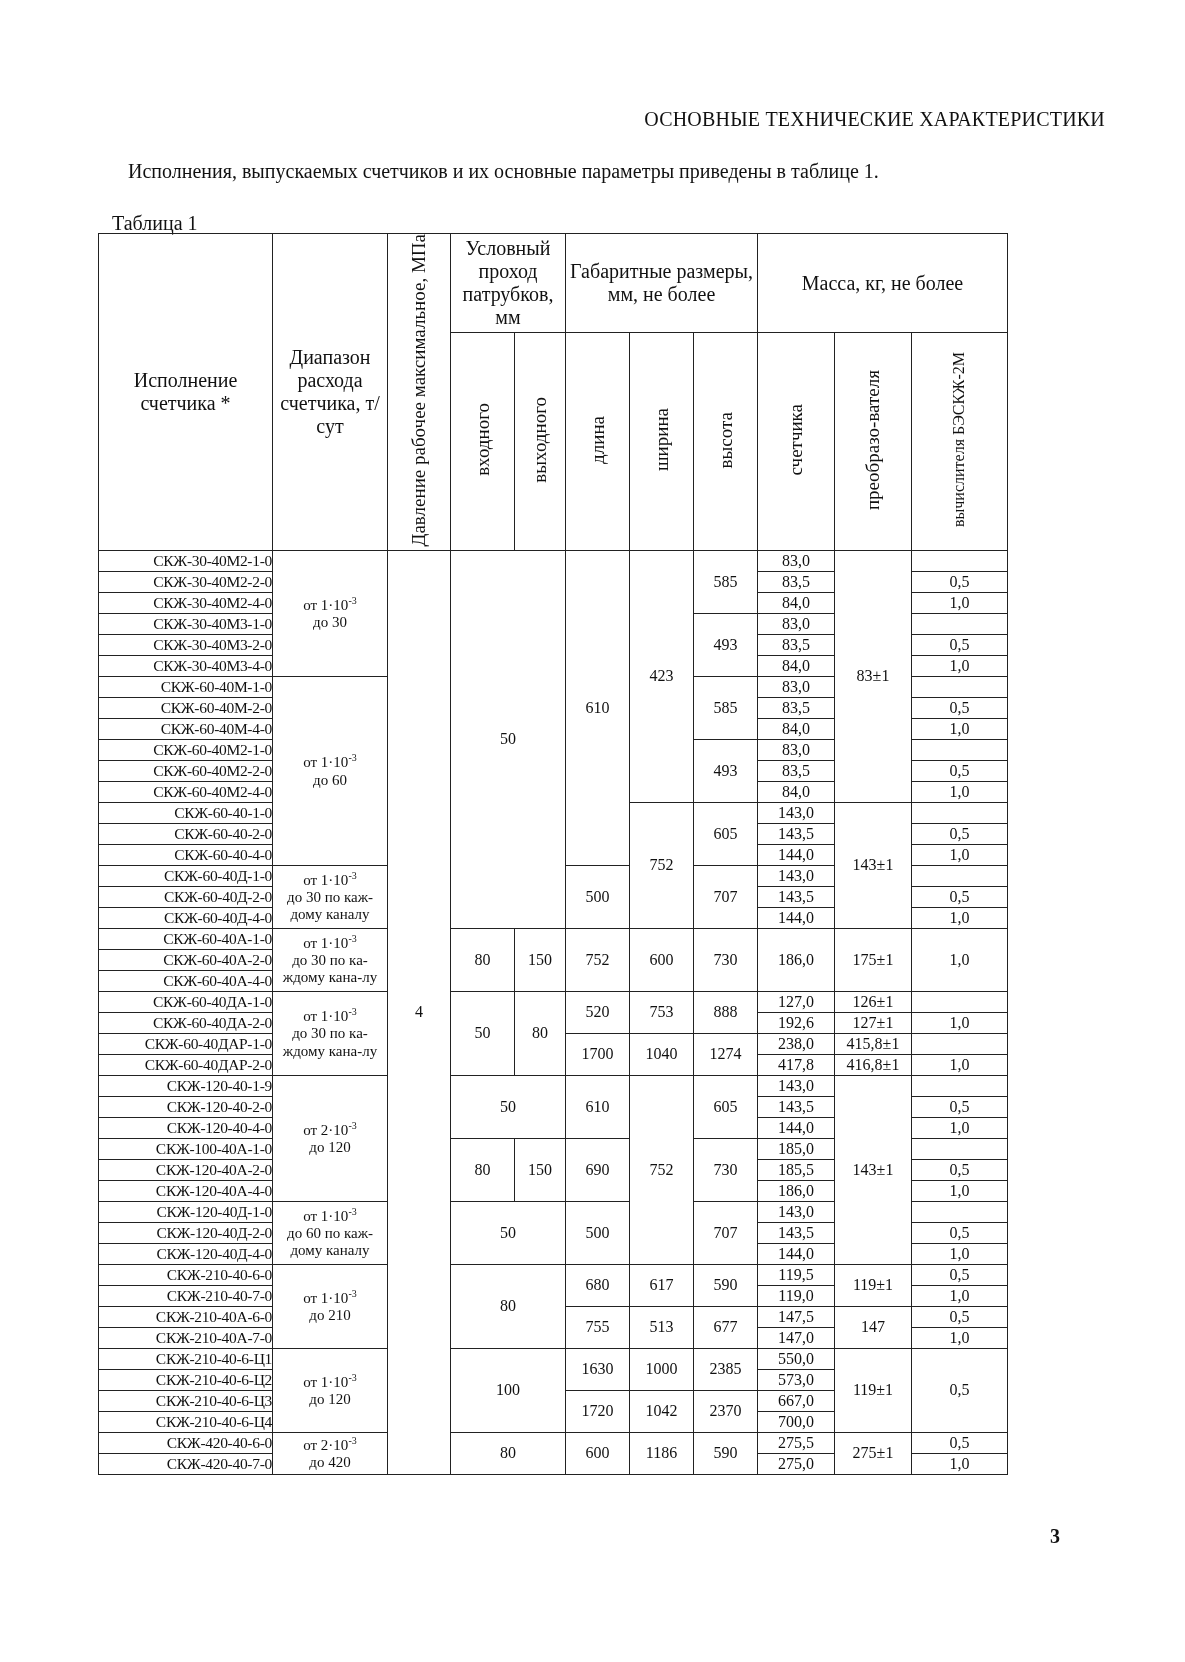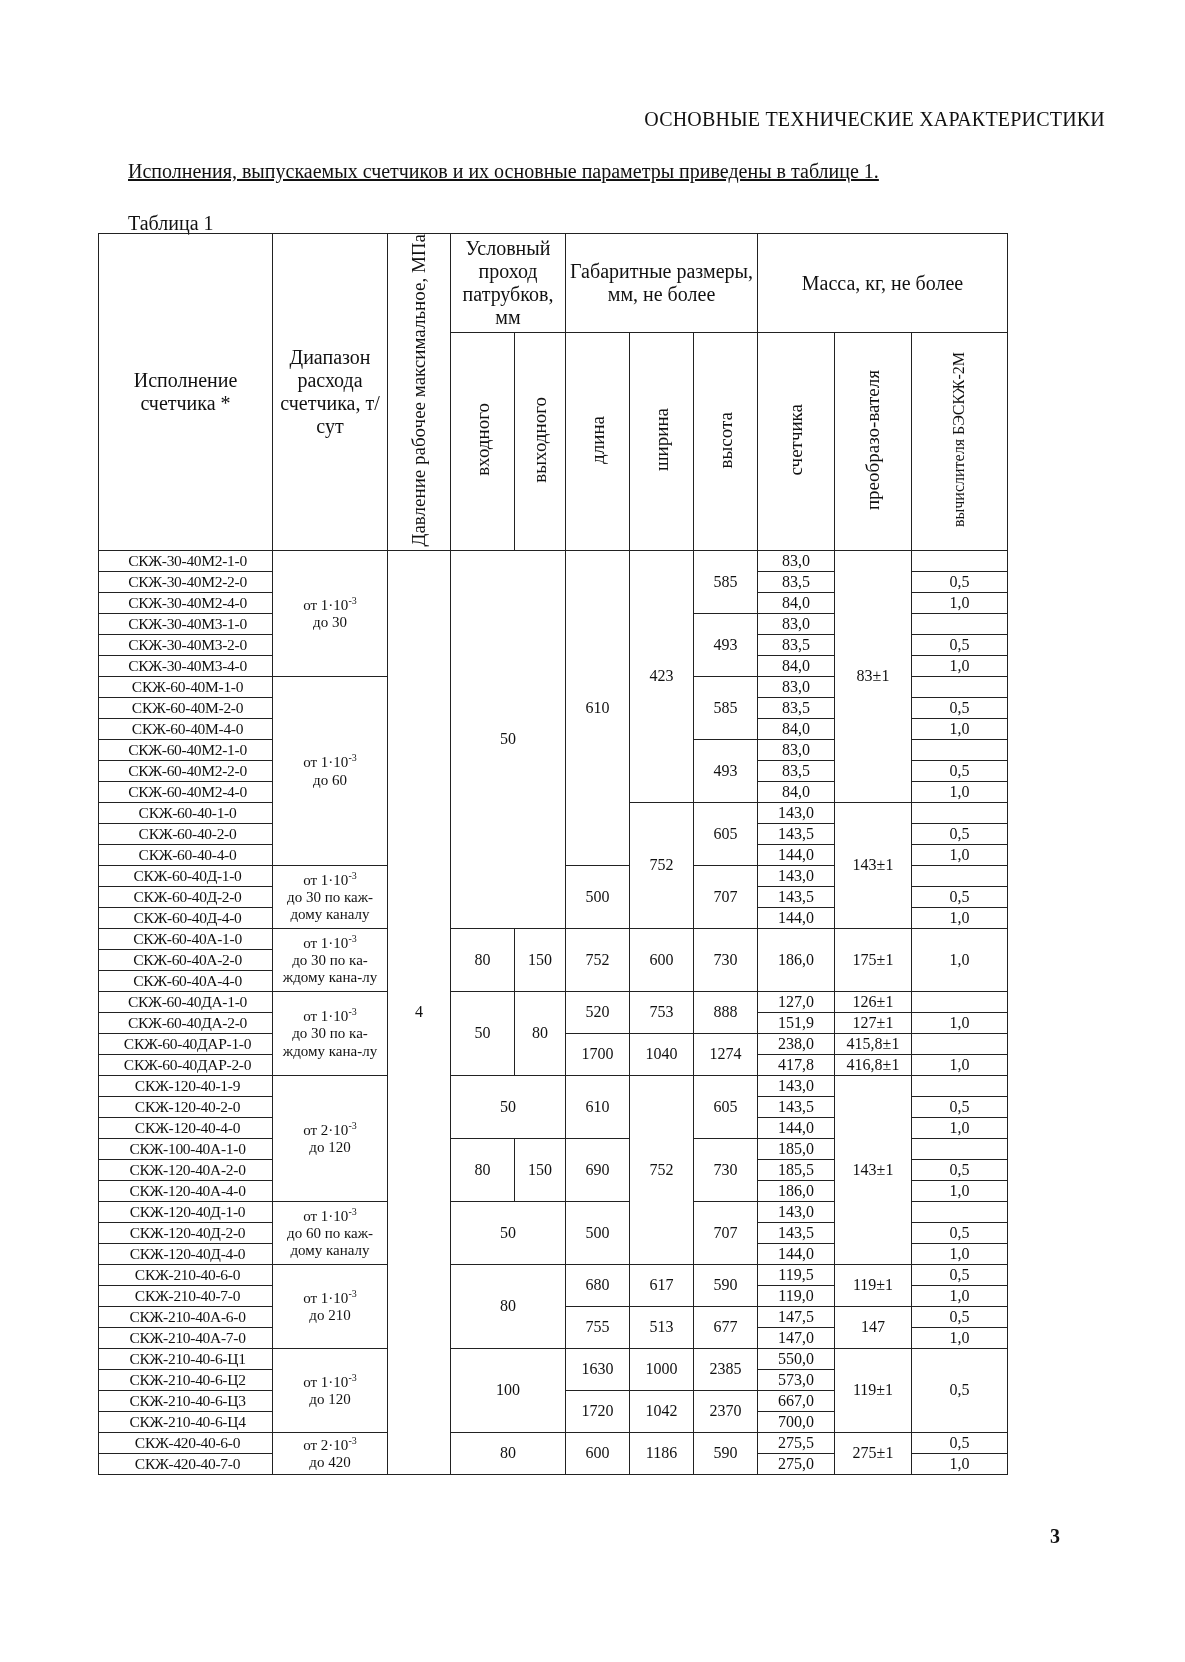--- a/index.html
+++ b/index.html
@@ -1,23 +1,23 @@
 <!DOCTYPE html>
 <html><head>
 <meta charset="utf-8">
 <style>
   html, body { margin:0; padding:0; background:#fff; }
   body { width:1185px; height:1662px; position:relative; font-family:"Liberation Serif", serif; color:#111; overflow:hidden; }
   .title { position:absolute; left:0; width:1105px; top:108px; text-align:right; font-size:20px; letter-spacing:0.2px; }
-  .intro { position:absolute; left:128px; top:160px; font-size:20px;text-decoration:underline; }
-  .caption { position:absolute; left:128px; top:212px; font-size:20px;text-align:center; }
+  .intro { position:absolute; left:128px; top:160px; font-size:20px; }
+  .caption { position:absolute; left:112px; top:212px; font-size:20px;text-align:center; }
   .pagenum { position:absolute; left:1050px; top:1525px; font-size:20px; font-weight:bold; }
   table.main { position:absolute; left:98px; top:233px; border-collapse:collapse; table-layout:fixed; }
   table.main td { border:1px solid #222; padding:0; text-align:center; vertical-align:middle; font-size:16px; line-height:1.0; overflow:hidden; }
-  table.main td.name { text-align:center; padding-left:4px; font-size:15.5px; letter-spacing:-0.3px; }
+  table.main td.name { text-align:right; padding-left:4px; font-size:15.5px; letter-spacing:-0.3px; }
   .hdr { font-size:20px !important; line-height:1.15 !important;margin-top:6px; }
   .vert { writing-mode:vertical-rl; transform:rotate(180deg); display:inline-block; white-space:nowrap; font-size:19px; line-height:1.15; text-align:center; }
   .vert.small { font-size:16px; }
   .flow { font-size:15px !important; line-height:1.15 !important;margin-top:8px; }
   .flow sup { font-size:10px; }
   tr.r td { height:20px; }
 </style>
 </head>
 <body>
 
@@ -196,21 +196,21 @@
     <td rowspan="4">80</td>
     <td rowspan="2">520</td>
     <td rowspan="2">753</td>
     <td rowspan="2">888</td>
     <td>127,0</td>
     <td>126±1</td>
     <td></td>
       </tr>
   <tr class="r">
         <td class="name">СКЖ-60-40ДА-2-0</td>
-        <td>151,9</td>
+        <td>192,6</td>
         <td>127±1</td>
         <td>1,0</td>
       </tr>
   <tr class="r">
         <td class="name">СКЖ-60-40ДАР-1-0</td>
     <td rowspan="2">1700</td>
     <td rowspan="2">1040</td>
     <td rowspan="2">1274</td>
     <td>238,0</td>
         <td>415,8±1</td>

